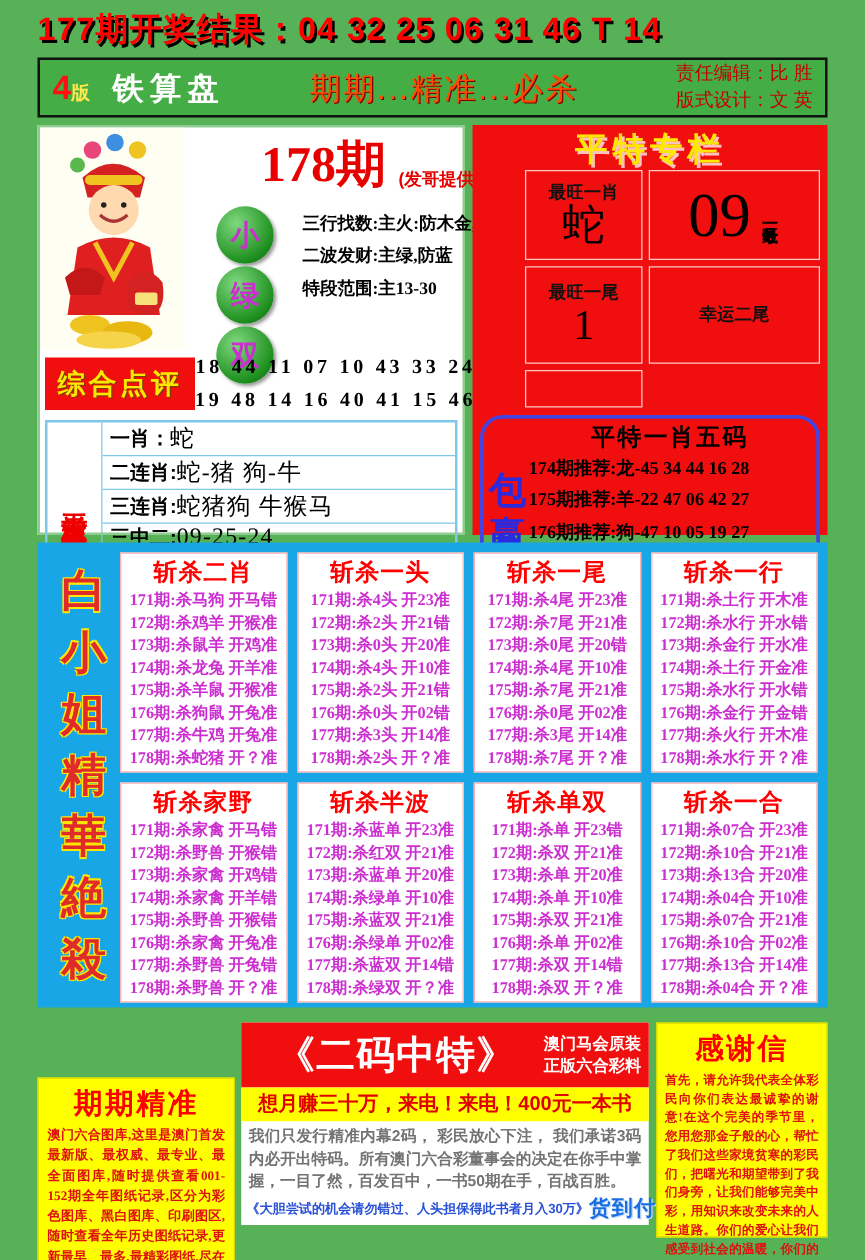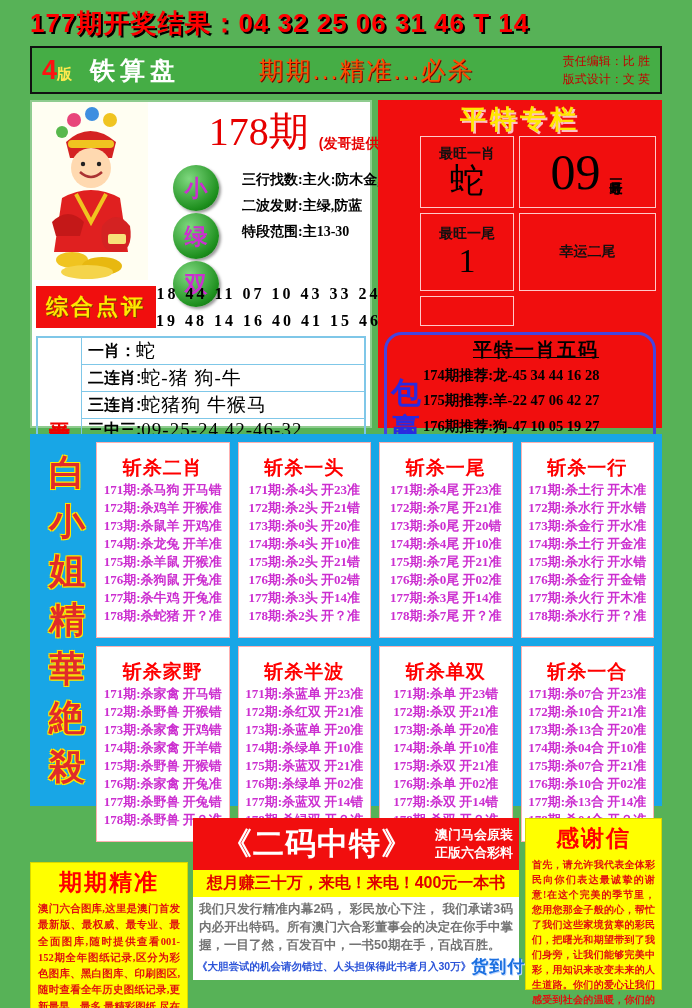--- a/index.html
+++ b/index.html
@@ -23,32 +23,32 @@
     display:flex; align-items:center; padding:0 10px;
   }
   .edition { font-weight:bold; margin-right:18px; white-space:nowrap; }
   .edition .num { color:#ff1111; font-size:27px; }
   .edition .ban { color:#ffe94d; font-size:15px; }
   .paper-name { color:#fff; font-size:25px; font-weight:bold; letter-spacing:5px; }
   .slogan {
     flex:1; text-align:center; font-size:25px; font-weight:normal;
     color:#ff4b00; text-shadow:1px 1px 0 #7a0000; letter-spacing:2px;
   }
-  .editors { text-align:left; font-size:12px; color:#c40000; line-height:1.5; white-space:nowrap;margin-left:10px; }
+  .editors { text-align:left; font-size:15px; color:#c40000; line-height:1.5; white-space:nowrap;margin-left:10px; }
 
   
   .issue-panel {
     position:absolute; left:30px; top:100px; width:342px; height:328px;
     background:#fff; border:2px solid #8fcc8f; display:flex; flex-direction:column;
   }
   .issue-top { display:flex; height:178px; }
   .caishen { width:116px; height:100%; flex:none; }
   .issue-right { flex:1; padding:2px 4px 0 2px; }
   .issue-head { display:flex; align-items:flex-end; justify-content:center; gap:10px; }
-  .issue-no { color:#e60000; font-size:40px; font-weight:normal; font-family:"Liberation Serif",serif;margin-left:48px; }
+  .issue-no { color:#e60000; font-size:40px; font-weight:bold; font-family:"Liberation Serif",serif;margin-left:48px; }
   .provider { color:#e60000; font-size:14px; font-weight:bold; padding-bottom:6px; }
   .issue-mid { display:flex; margin-top:2px; }
   .balls { width:92px; flex:none; display:flex; flex-wrap:wrap; justify-content:center; align-content:flex-start; gap:2px; padding-top:4px; }
   .ball {
     width:46px; height:46px; border-radius:50%;
     background:radial-gradient(circle at 35% 30%, #7fd87f, #1d8f1d 70%, #0a5c0a);
     color:#cc2fd0; font-size:23px; font-weight:bold;
     display:flex; align-items:center; justify-content:center;
     box-shadow:2px 2px 3px rgba(0,0,0,.4);
   }
@@ -92,39 +92,39 @@
   .pt-value-sm { font-size:26px; }
   .five-box {
     margin-top:6px; border:3px solid #4444e0; border-radius:18px;
     padding:2px 4px 4px 2px; display:flex; height:160px;
   }
   .five-vert {
     width:34px; flex:none; display:flex; flex-direction:column; align-items:center; justify-content:center;
     color:#2a2ae0; font-size:30px; font-weight:bold; line-height:1.2;
   }
   .five-main { flex:1; }
-  .five-title { text-align:center; font-size:19px; font-weight:bold; letter-spacing:2px; font-family:"Liberation Serif",serif;text-decoration:underline; }
+  .five-title { text-align:center; font-size:19px; font-weight:bold; letter-spacing:2px; font-family:"Liberation Serif",serif; }
   .five-row { font-size:14.5px; font-family:"Liberation Serif",serif; font-weight:bold; line-height:1.75; white-space:nowrap; }
 
   
   .kill-section {
     position:absolute; left:30px; top:434px; width:632px; height:372px;
     background:#18a6e6; padding:8px; display:flex;
   }
   .kill-vert {
     width:58px; flex:none; display:flex; flex-direction:column; align-items:center; justify-content:space-around;
     padding:6px 0;
   }
   .kill-vert span {
     color:#e02b2b; font-size:36px; font-weight:bold; line-height:1;
     font-family:"Liberation Serif",serif;
     text-shadow:1px 1px 0 #ffe800,-1px -1px 0 #ffe800,1px -1px 0 #ffe800,-1px 1px 0 #ffe800;
   }
   .kill-grid { flex:1; display:grid; grid-template-columns:repeat(4,1fr); grid-template-rows:1fr 1fr; gap:8px; }
-  .kill-panel { background:#fff; border:1px solid #ffb0b0; padding:12px 2px; display:flex; flex-direction:column; }
+  .kill-panel { background:#fff; border:1px solid #ffb0b0; padding:2px 2px; display:flex; flex-direction:column; }
   .kill-title { text-align:center; color:#ff0000; font-size:19px; font-weight:bold; letter-spacing:1px; height:26px; }
   .kill-rows { flex:1; display:flex; flex-direction:column; justify-content:space-around; }
   .kill-row {
     text-align:center; color:#cc2fd0; font-size:13px; font-weight:bold;
     font-family:"Liberation Serif",serif; white-space:nowrap;
   }
 
   
   .bottom-left {
     position:absolute; left:30px; top:862px; width:158px; height:172px;
@@ -237,24 +237,20 @@
         <div class="win-row">
           <span class="win-label">二连肖:</span>
           <span class="win-value">蛇-猪  狗-牛</span>
         </div>
 
         <div class="win-row">
           <span class="win-label">三连肖:</span>
           <span class="win-value">蛇猪狗  牛猴马</span>
         </div>
 
-        <div class="win-row">
-          <span class="win-label">三中三:</span>
-          <span class="win-value">09-25-24  42-46-32</span>
-        </div>
 
         <div class="win-row">
           <span class="win-label">三中二:</span>
           <span class="win-value">09-25-24</span>
         </div>
 
         <div class="win-row">
           <span class="win-label">三中二:</span>
           <span class="win-value">09-25</span>
         </div>

